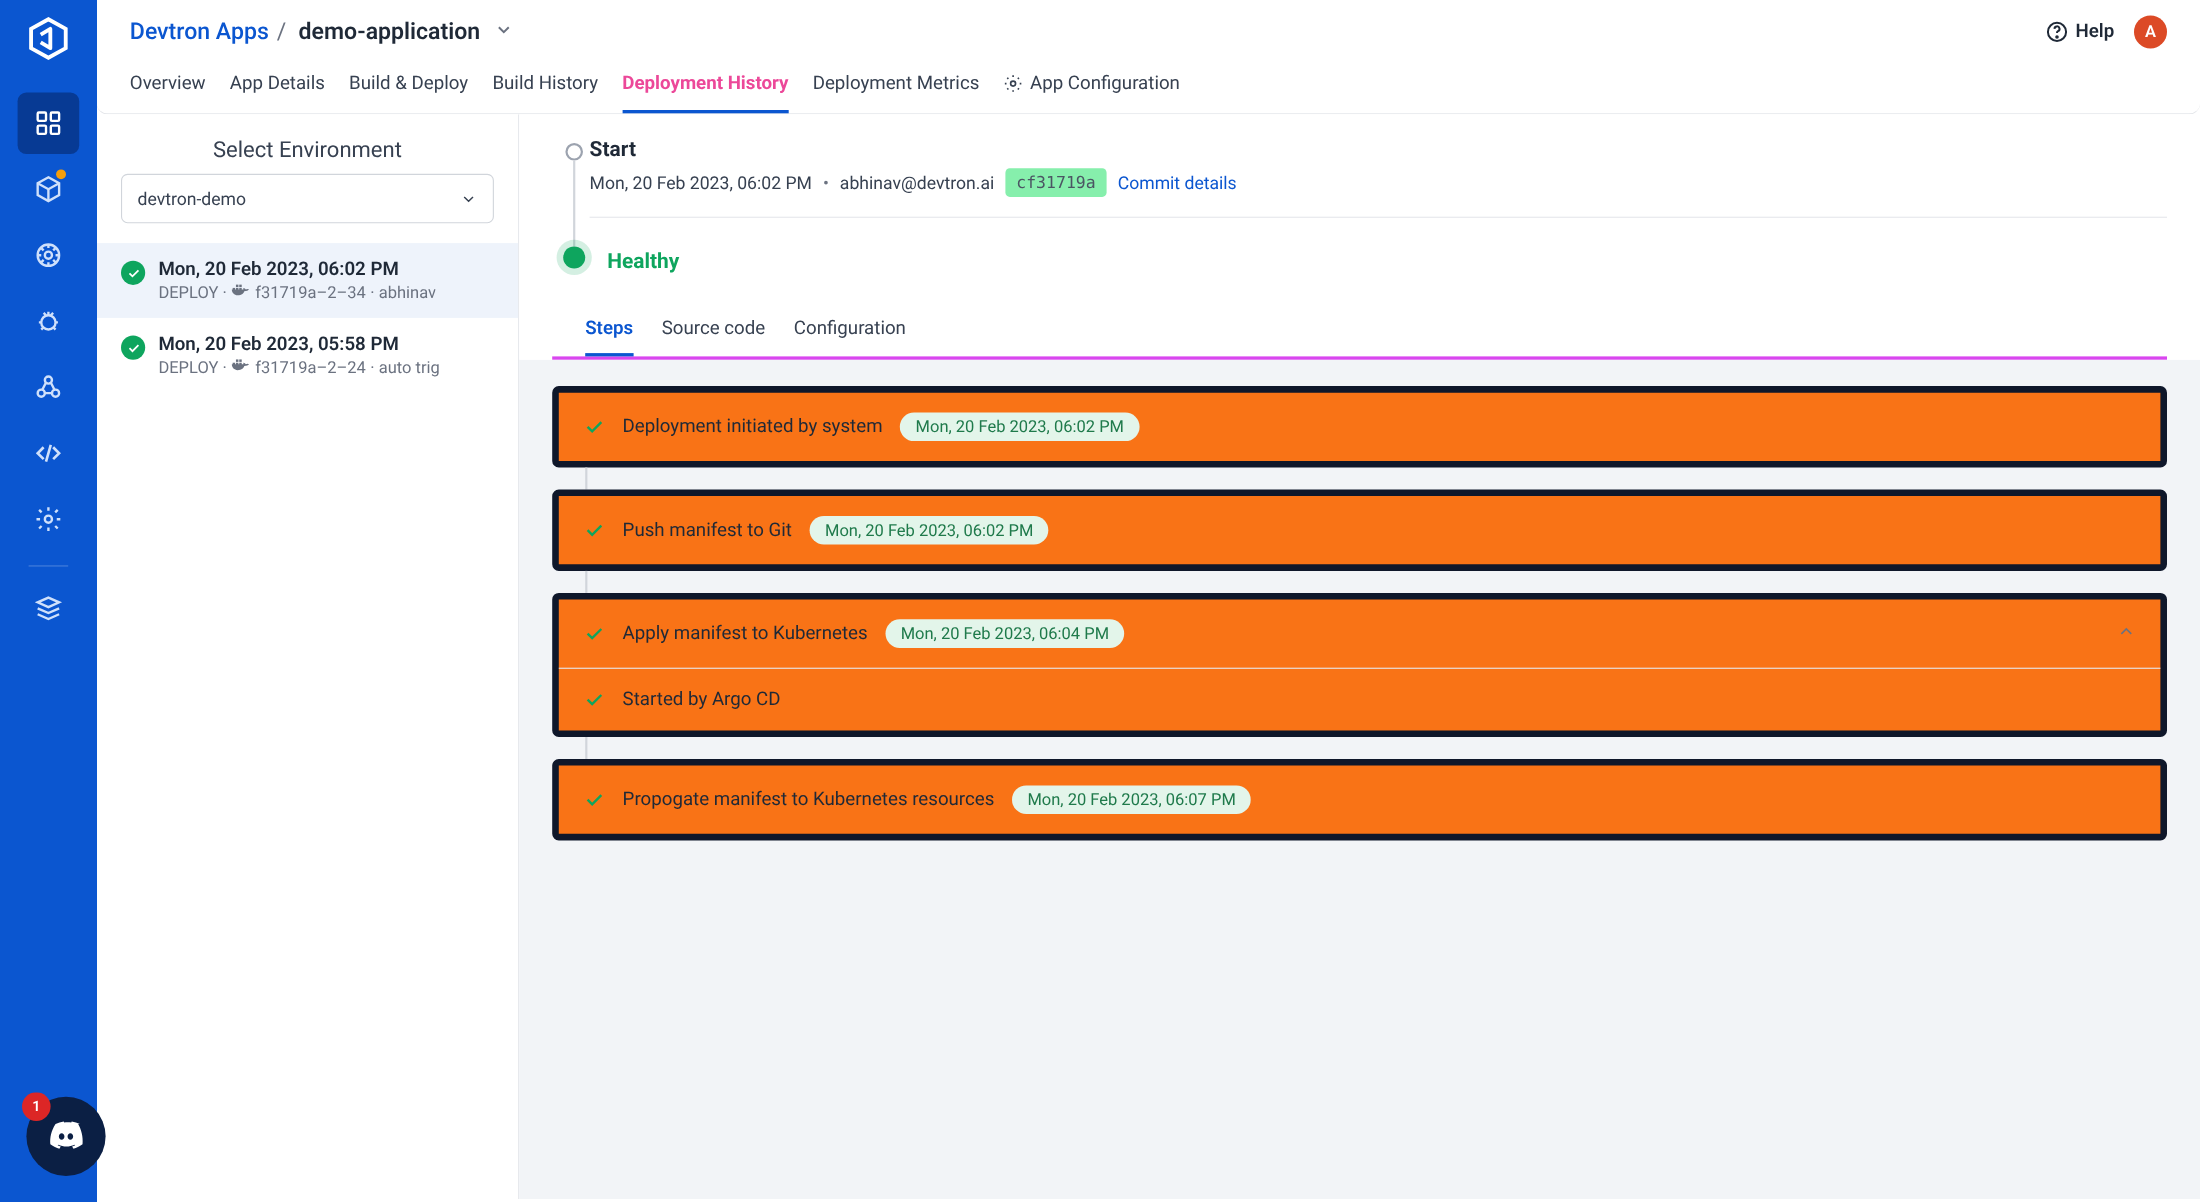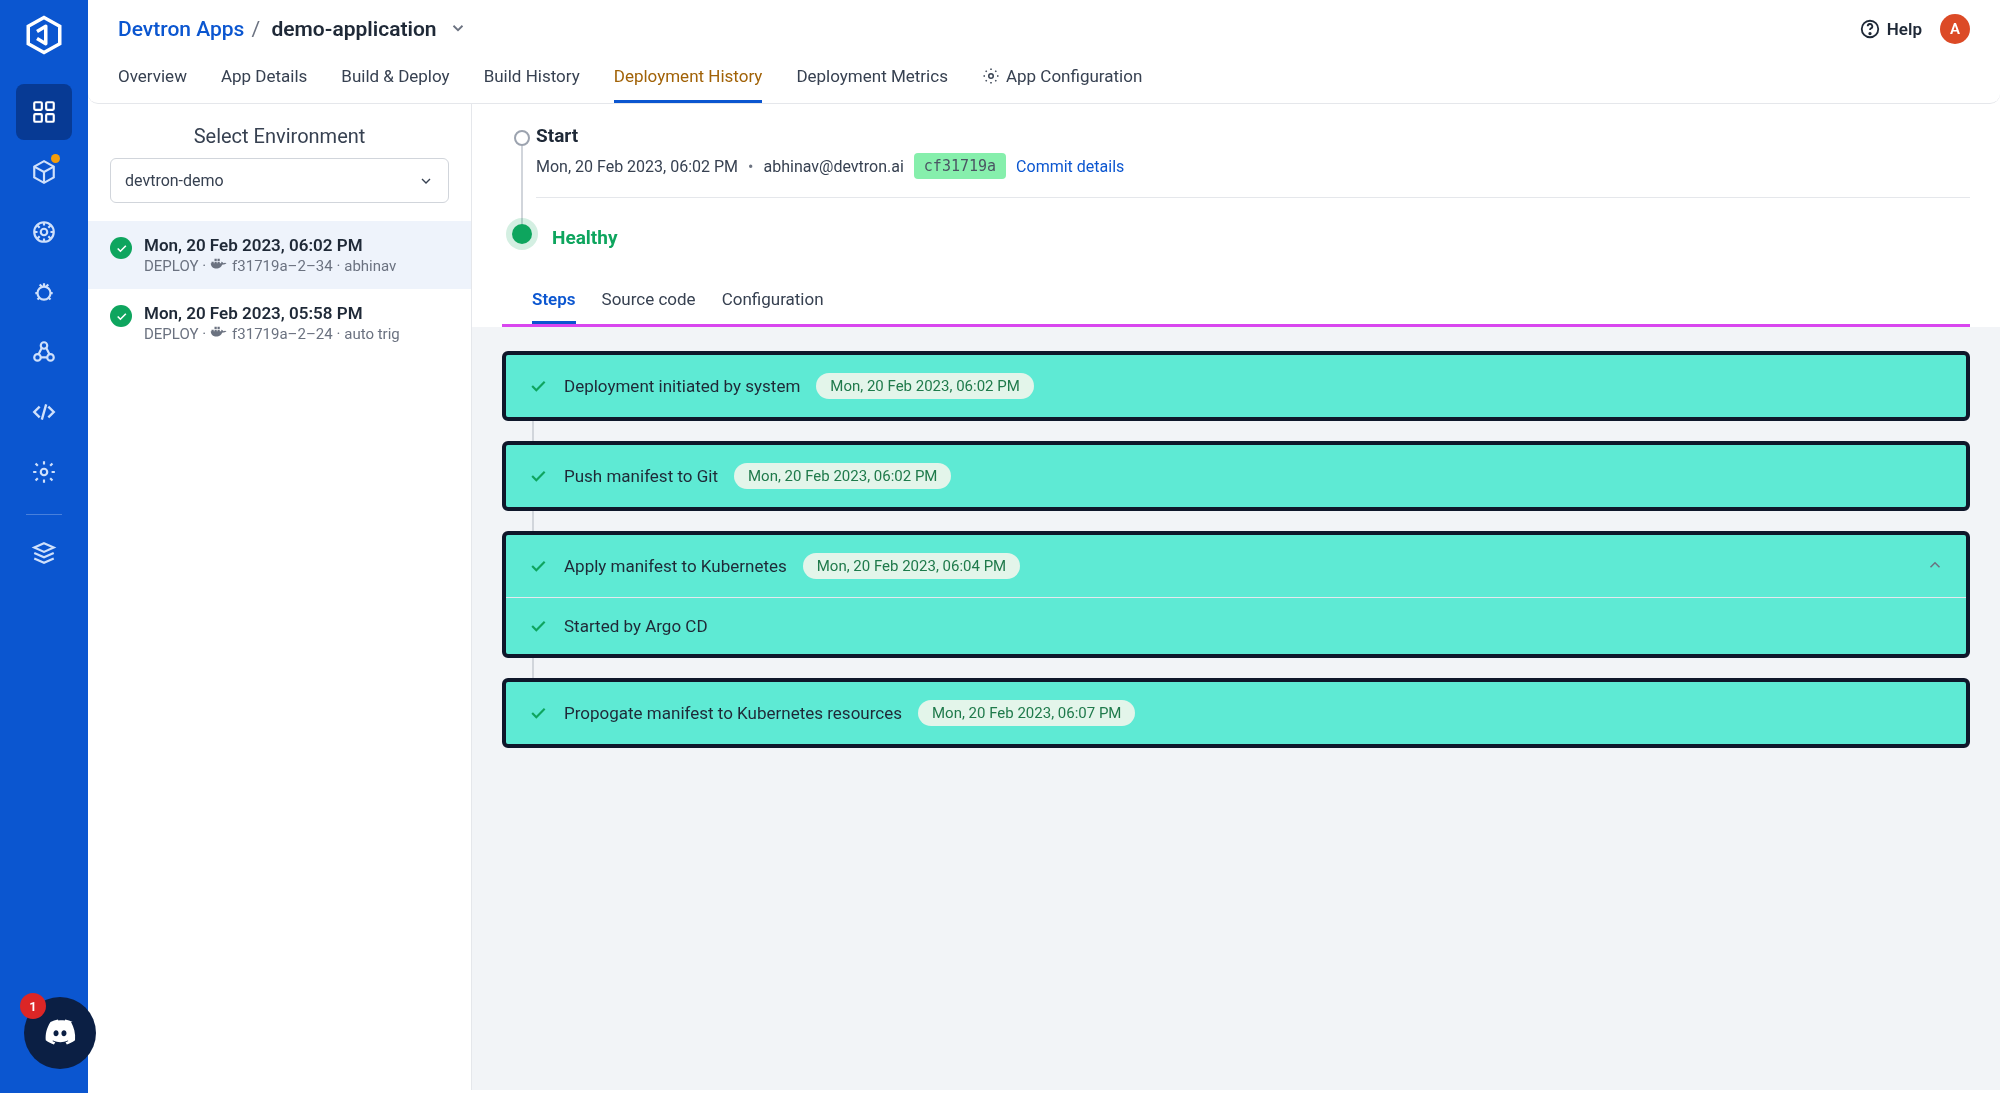--- a/index.html
+++ b/index.html
@@ -141,35 +141,35 @@
     font-size: 15px;
     font-weight: 600;
     display: flex;
     align-items: center;
     justify-content: center;
   }
 
   .tabs-row {
     display: flex;
     align-items: center;
-    gap: 34px;
+    gap: 22px;
     padding: 0 30px;
   }
   .top-tab {
     padding: 12px 0 14px;
     font-size: 17px;
     color: #374151;
     border-bottom: 3px solid transparent;
     display: flex;
     align-items: center;
     gap: 6px;
   }
   .top-tab.active {
-    color: #a16207;
-    font-weight: 400;
+    color: #ec4899;
+    font-weight: 700;
     border-bottom-color: #0b56d0;
   }
 
   
   .body-region {
     margin-left: 88px;
     display: flex;
     height: calc(100% - 107px);
   }
 
@@ -345,22 +345,22 @@
     border-bottom-color: #0b56d0;
   }
 
   .steps-area {
     flex: 1;
     background: #f2f4f7;
     padding: 24px 30px;
     overflow: auto;
   }
   .step-card {
-    background: #5eead4;
-    border: 4px solid #0f172a;
+    background: #f97316;
+    border: 6px solid #0f172a;
     border-radius: 6px;
     margin-bottom: 0;
     text-align: right;
   }
   .step-row {
     display: flex;
     align-items: center;
     padding: 18px 22px;
     gap: 16px;
   }

